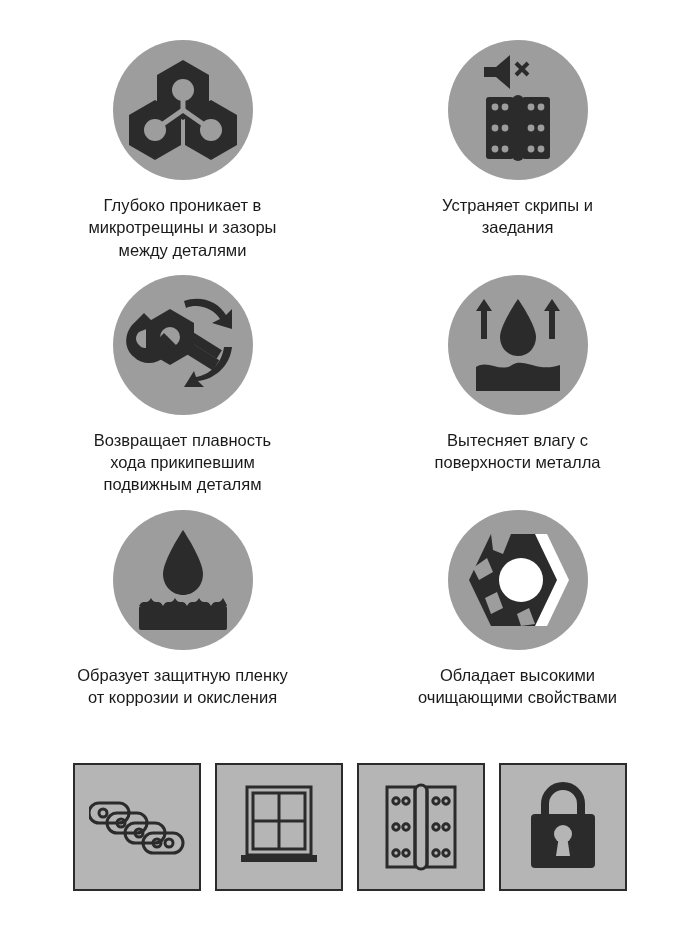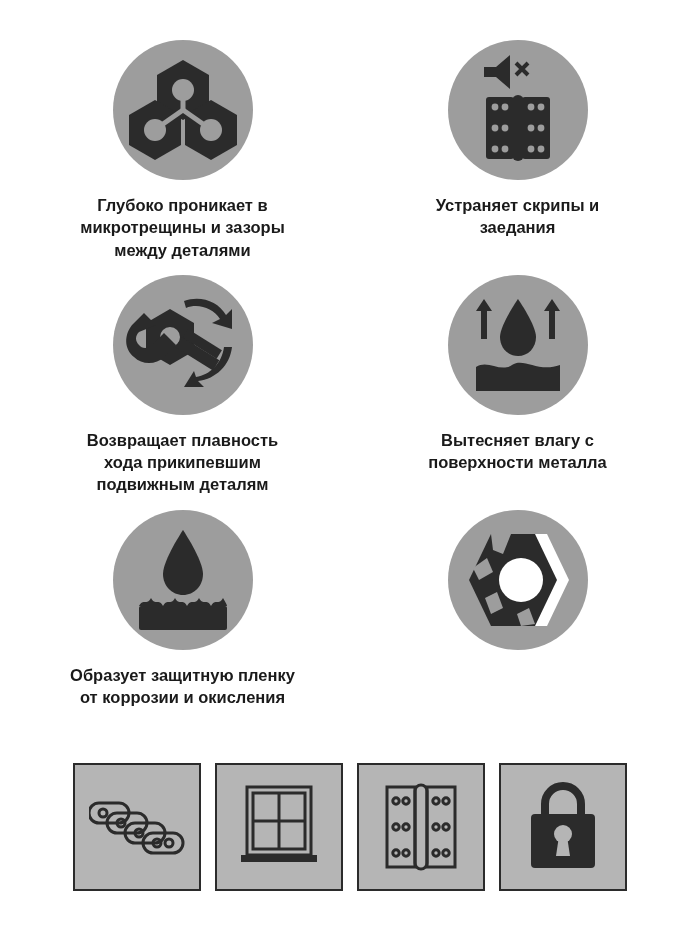--- a/index.html
+++ b/index.html
@@ -43,21 +43,20 @@
   }
 
   .caption {
     margin-top: 14px;
     text-align: center;
     font-size: 16.5px;
     line-height: 1.35;
     color: #1a1a1a;
     max-width: 260px;
     white-space: pre-line;
-    font-weight: bold;
   }
 
   .apps {
     position: absolute;
     left: 0;
     right: 0;
     bottom: 42px;
     display: flex;
     justify-content: center;
     gap: 14px;
@@ -204,20 +203,22 @@
             <polygon points="28,6 72,6 94,52 72,98 28,98 6,52" fill="#2b2b2b"></polygon>
             <circle cx="58" cy="52" r="22" fill="#ffffff"></circle>
             <path d="M28,6 L48,6 L40,26 L30,22 Z" fill="#9d9d9d"></path>
             <path d="M10,40 L24,30 L30,44 L16,52 Z" fill="#9d9d9d"></path>
             <path d="M22,70 L34,64 L40,80 L28,86 Z" fill="#9d9d9d"></path>
             <path d="M54,86 L66,80 L72,96 L58,98 Z" fill="#9d9d9d"></path>
           </g>
         </svg>
       </span>
     </div>
+    <div class="caption">Обладает высокими
+очищающими свойствами</div>
   </div>
 
 </div>
 
 <div class="apps">
 
   <div class="app-box">
     <span>
       <svg width="96" height="80" viewBox="0 0 96 80">
         <g fill="none" stroke="#2b2b2b" stroke-width="3">

